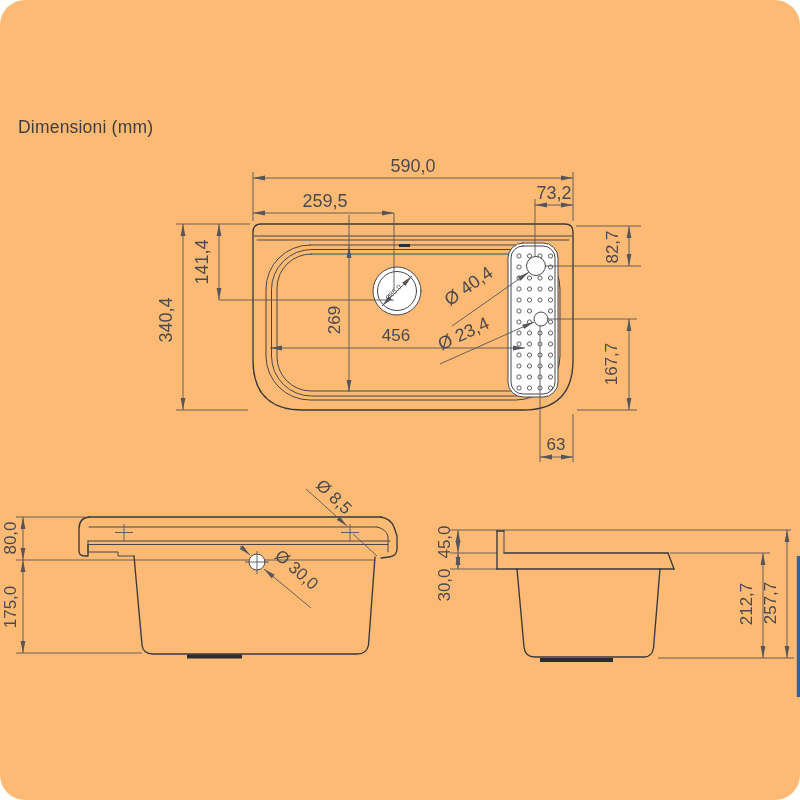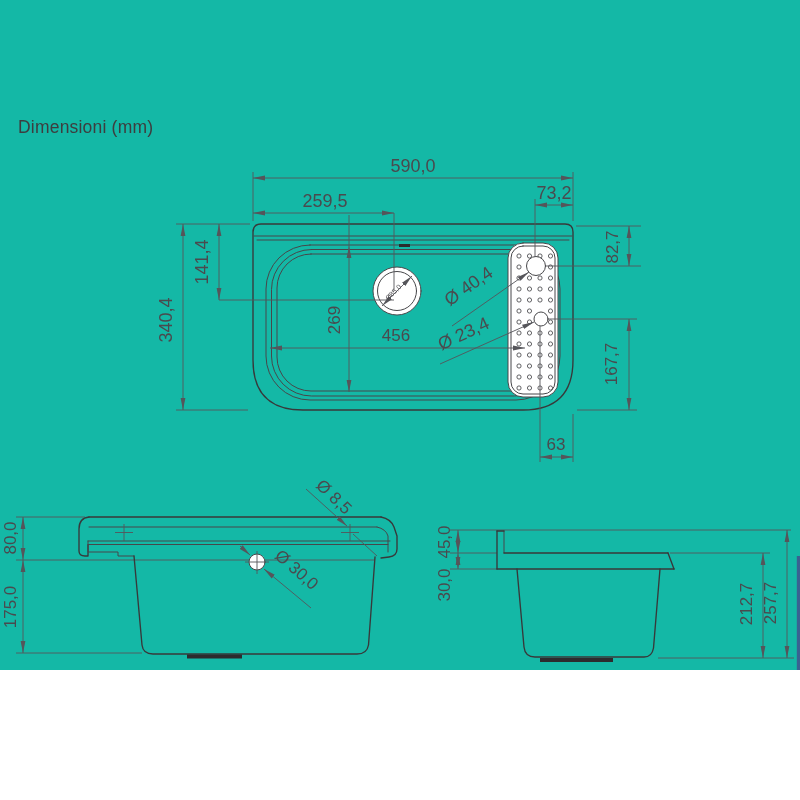--- a/index.html
+++ b/index.html
@@ -1,17 +1,17 @@
 <!DOCTYPE html>
 <html><head>
 <meta charset="utf-8">
 <style>
   html,body{margin:0;padding:0;background:#ffffff;}
-  #canvas{position:relative;width:800px;height:670px;background:#14b8a6;overflow:hidden;
-          font-family:"Liberation Sans", sans-serif;}
+  #canvas{position:relative;width:800px;height:800px;background:#fdba74;overflow:hidden;
+          font-family:"Liberation Sans", sans-serif;border-radius:25px;}
   #title{position:absolute;left:18px;top:117px;font-size:17.5px;color:#3d3d3f;letter-spacing:.2px;}
   svg{position:absolute;left:0;top:0;}
   .body{stroke:#38383a;stroke-width:1.35;fill:none;stroke-linecap:round;stroke-linejoin:round;}
   .thin{stroke:#47474a;stroke-width:1;fill:none;stroke-linecap:round;stroke-linejoin:round;}
   .fillw{fill:#ffffff;}
   .dim{stroke:#55555a;stroke-width:.9;fill:none;stroke-linecap:butt;}
   .hole{stroke:#47474a;stroke-width:.85;fill:none;}
   .thick{stroke:#2c2c2e;stroke-width:4;fill:none;}
   .tick{stroke:#2c2c2e;stroke-width:3;fill:none;}
   text{fill:#4a4a4e;}

